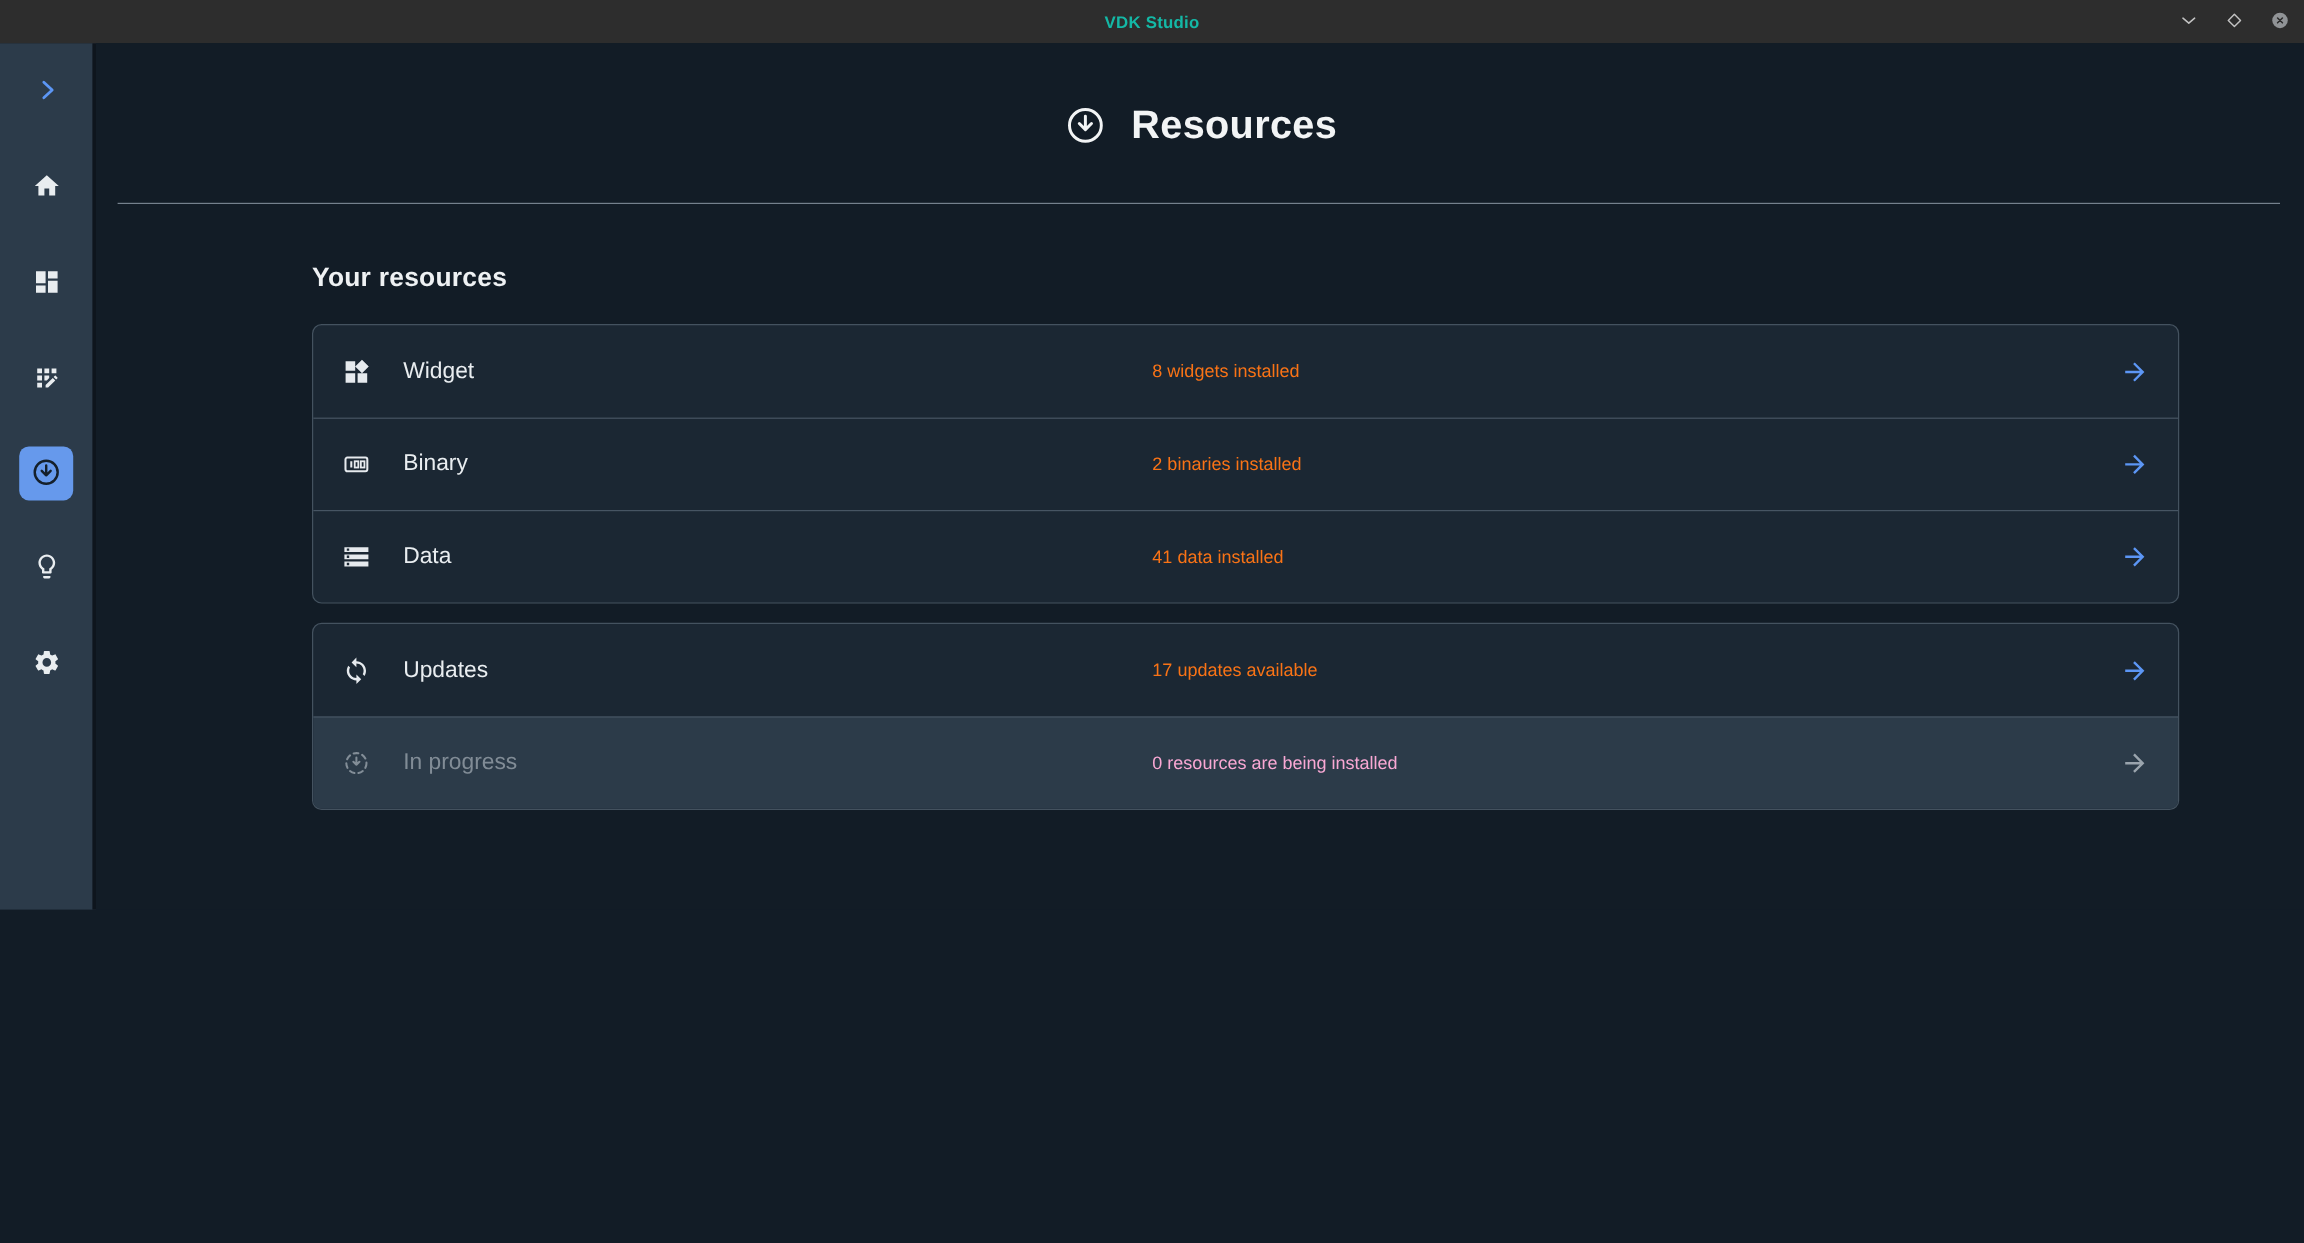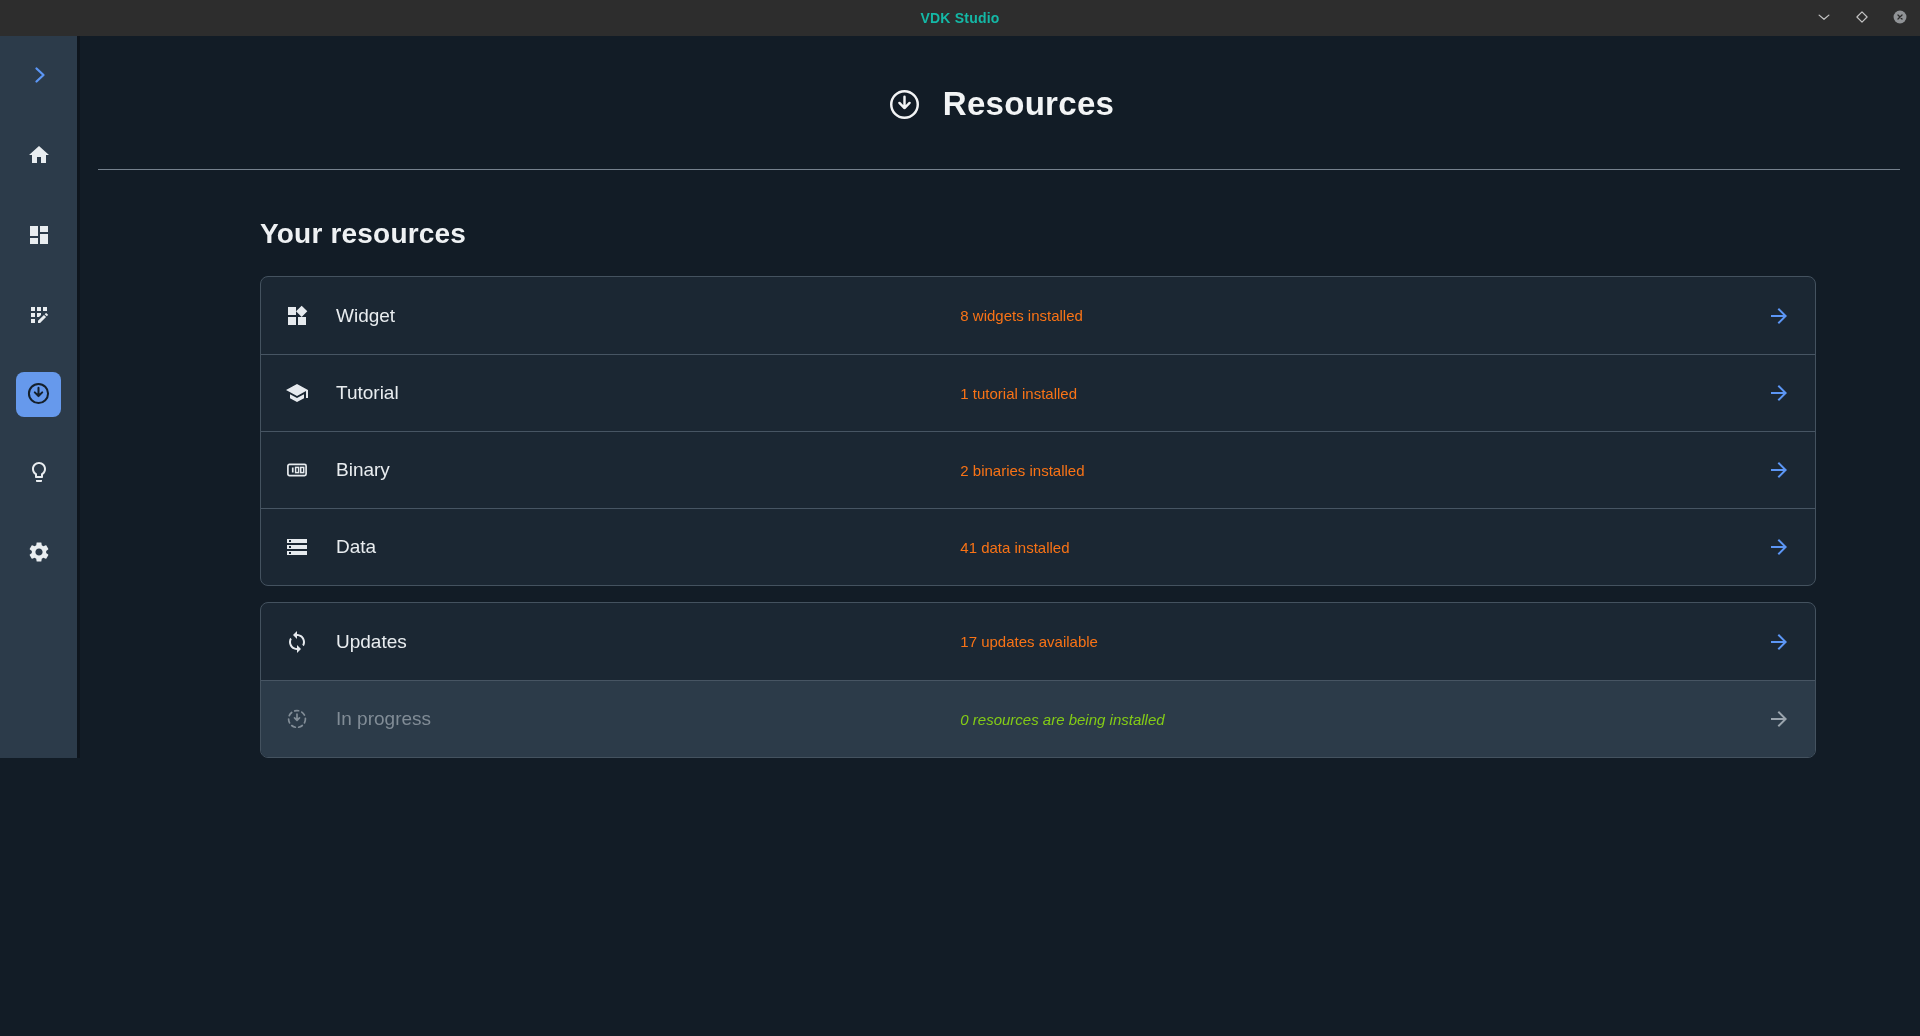--- a/index.html
+++ b/index.html
@@ -32,40 +32,40 @@
 
   
   .main { flex:1; position:relative; background:#121c26; }
   .page-header { display:flex; align-items:center; justify-content:center; gap:20px;
                  padding-top:40px; height:96px; }
   .page-header .header-ic { width:37px; height:37px; color:#f2f4f5; display:flex; }
   .page-header .header-ic svg { width:37px; height:37px; }
   .page-title { color:#f2f4f5; font-size:33px; font-weight:bold; letter-spacing:.3px; }
   .header-divider { border:none; border-top:1px solid #75818d; margin:37px 20px 0 18px; }
 
-  .section-heading { color:#eef1f3; font-size:28px; font-weight:bold;
+  .section-heading { color:#eef1f3; font-size:22px; font-weight:bold;
                      margin:48px 180px 0 180px; letter-spacing:.2px; }
 
   .card { margin:26px 104px 0 180px; background:#1b2733; border:1px solid #44525f;
           border-radius:8px; overflow:hidden; }
   .card.second { margin-top:16px; }
   .row { height:77px; display:flex; align-items:center; position:relative;
          padding:0 24px; cursor:pointer; }
   .row + .row { border-top:1px solid #49576a3; border-top:1px solid #475563; }
   .row-icon { width:24px; height:24px; color:#e6eaee; margin-right:27px; display:flex; }
   .row-icon svg { width:24px; height:24px; }
   .row-label { color:#e9edf0; font-size:19px; }
   .row-count { position:absolute; left:45%; color:#f97316; font-size:15px; }
   .row-arrow { margin-left:auto; width:24px; height:24px; color:#5c96f5; display:flex; }
   .row-arrow svg { width:24px; height:24px; }
 
   .row.disabled { background:#2c3b49; cursor:default; }
   .row.disabled .row-icon { color:#828d97; }
   .row.disabled .row-label { color:#818c96; }
-  .row.disabled .row-count { color:#84cc16;font-style:italic; }
+  .row.disabled .row-count { color:#f9a8d4; }
   .row.disabled .row-arrow { color:#9aa4ad; }
 </style>
 </head>
 <body>
 
 <div class="window">
 
   <div class="titlebar">
     <div class="titlebar-title">VDK Studio</div>
     <div class="titlebar-controls">
@@ -175,34 +175,20 @@
           </span>
           <span class="row-label">Widget</span>
           <span class="row-count">8 widgets installed</span>
           <span class="row-arrow">
             <svg viewBox="0 0 24 24">
                 <path fill="currentColor" d="M12 4l-1.41 1.41L16.17 11H4v2h12.17l-5.58 5.59L12 20l8-8z"></path>
               </svg>
           </span>
         </div>
 
-        <div class="row">
-          <span class="row-icon">
-            <svg viewBox="0 0 24 24">
-                <path fill="currentColor" d="M5 13.18v4L12 21l7-3.82v-4L12 17l-7-3.82zM12 3L1 9l11 6 9-4.91V17h2V9L12 3z"></path>
-              </svg>
-          </span>
-          <span class="row-label">Tutorial</span>
-          <span class="row-count">1 tutorial installed</span>
-          <span class="row-arrow">
-            <svg viewBox="0 0 24 24">
-                <path fill="currentColor" d="M12 4l-1.41 1.41L16.17 11H4v2h12.17l-5.58 5.59L12 20l8-8z"></path>
-              </svg>
-          </span>
-        </div>
 
 
         <div class="row">
           <span class="row-icon">
             <svg viewBox="0 0 24 24">
                 <rect x="2.9" y="6.3" width="18.2" height="11.4" rx="1.6" fill="none" stroke="currentColor" stroke-width="1.7"></rect>
                 <path fill="currentColor" d="M6.9 9.4h1.7v5.2H6.9z"></path>
                 <rect x="10.6" y="9.4" width="3" height="5.2" fill="none" stroke="currentColor" stroke-width="1.5"></rect>
                 <rect x="15.7" y="9.4" width="3" height="5.2" fill="none" stroke="currentColor" stroke-width="1.5"></rect>
               </svg>

